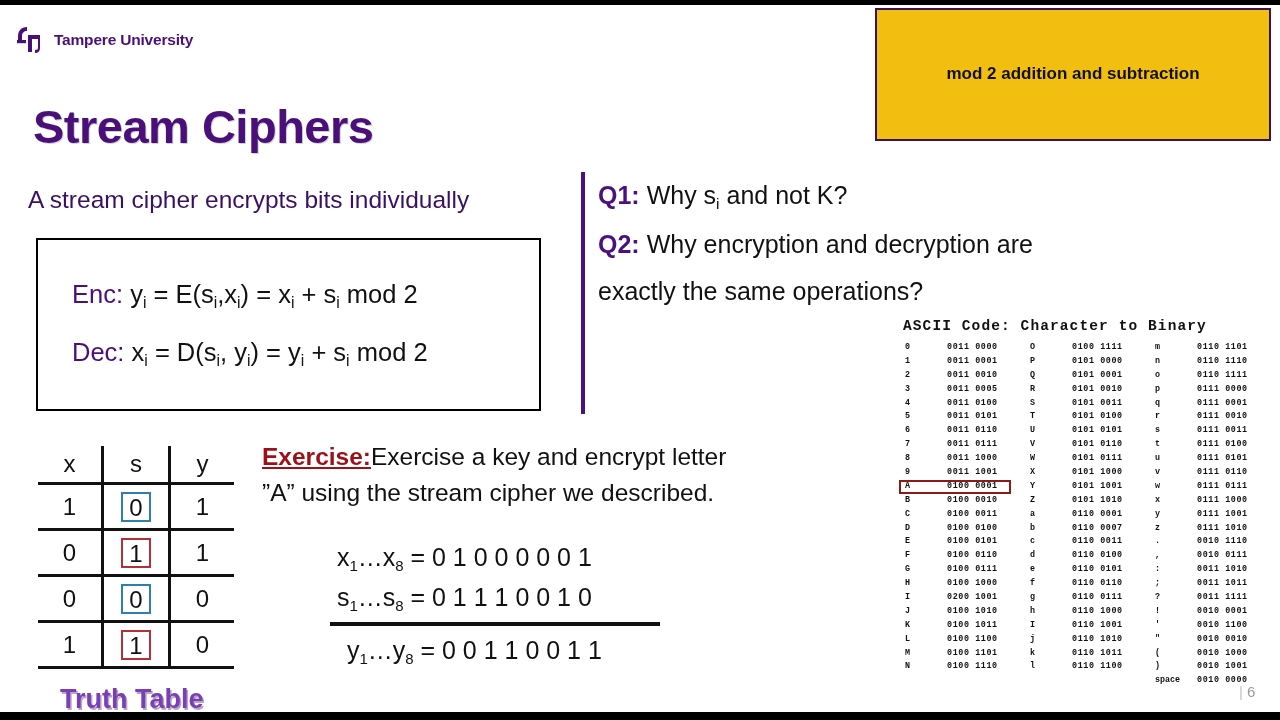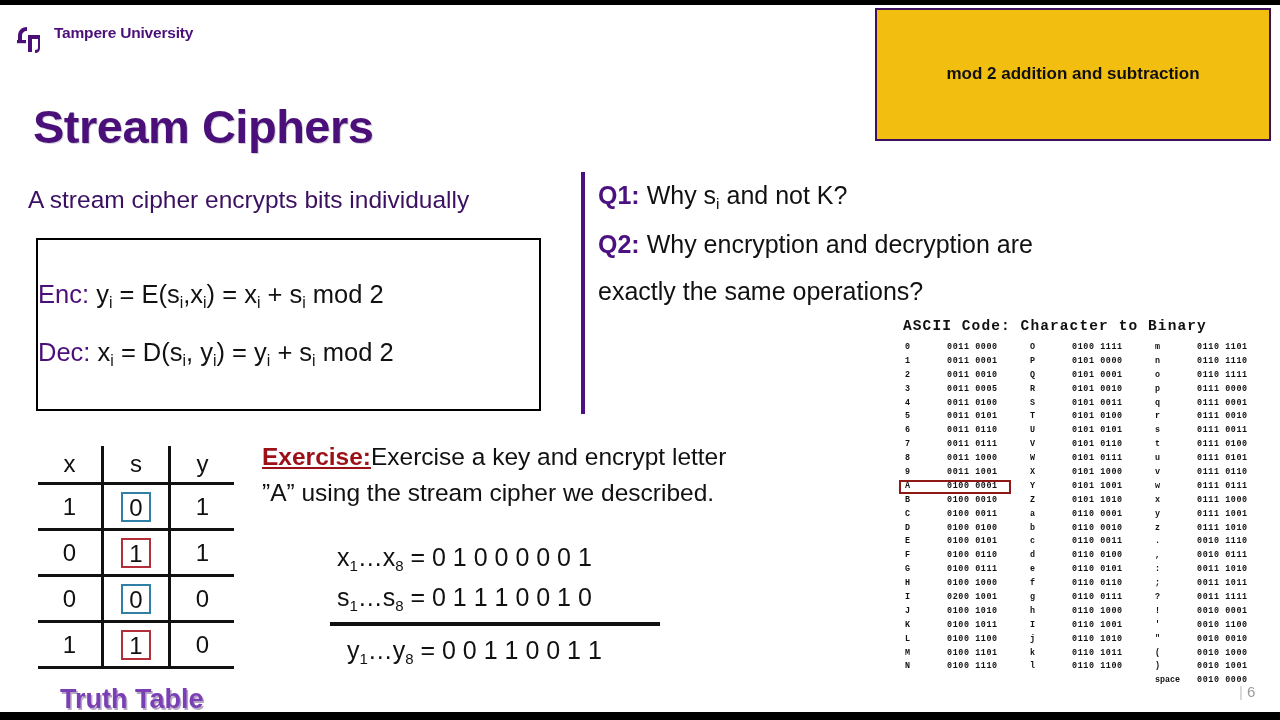--- a/index.html
+++ b/index.html
@@ -9,21 +9,21 @@
     font-family:"Liberation Sans", sans-serif;
     position:relative;
   }
   #slide{position:absolute;inset:0;background:#fff;}
 
   
   .bar-top{position:absolute;left:0;top:0;width:1280px;height:5px;background:#000;}
   .bar-bottom{position:absolute;left:0;top:712px;width:1280px;height:8px;background:#000;}
 
   
-  .logo{position:absolute;left:14px;top:24px;display:flex;gap:6px;}
+  .logo{position:absolute;left:14px;top:24px;display:flex;align-items:center;gap:6px;}
   .logo svg{display:block;}
   .logo-text{color:#4B0F7A;font-size:15.5px;font-weight:600;letter-spacing:-0.2px;
              font-family:"Liberation Sans", sans-serif;white-space:nowrap;}
 
   
   .callout{
     position:absolute;left:875px;top:8px;width:396px;height:133px;
     background:#F2BE10;border:2px solid #3B1060;box-sizing:border-box;
     display:flex;flex-direction:column;justify-content:center;align-items:center;
     gap:18px;
@@ -42,21 +42,21 @@
     position:absolute;left:28px;top:186px;
     color:#3B1060;font-size:24.5px;white-space:nowrap;
   }
 
   
   .formula-box{
     position:absolute;left:36px;top:238px;width:505px;height:173px;
     border:2.5px solid #000;box-sizing:border-box;background:#fff;
     display:flex;flex-direction:column;justify-content:center;gap:26px;
   }
-  .formula{font-size:25.5px;color:#111;white-space:nowrap;}
+  .formula{font-size:25.5px;color:#111;padding-left:34px;white-space:nowrap;}
   .formula .lbl{color:#4B0F7A;font-weight:500;}
   .formula sub{font-size:0.62em;vertical-align:-0.30em;}
 
   
   .vdiv{position:absolute;left:581px;top:172px;width:4px;height:242px;background:#4B1180;}
 
   
   .q-wrap{position:absolute;left:598px;top:180px;width:560px;}
   .q-line{font-size:25px;color:#111;margin-bottom:16px;line-height:1.25;}
   .q-line .qtag{color:#4B1180;font-weight:bold;}
@@ -373,21 +373,21 @@
           <div class="ascii-row">
             <span class="ascii-ch">Z</span>
             <span class="ascii-bits">0101 1010</span>
           </div>
           <div class="ascii-row">
             <span class="ascii-ch">a</span>
             <span class="ascii-bits">0110 0001</span>
           </div>
           <div class="ascii-row">
             <span class="ascii-ch">b</span>
-            <span class="ascii-bits">0110 0010</span>
+            <span class="ascii-bits">0110 0007</span>
           </div>
           <div class="ascii-row">
             <span class="ascii-ch">c</span>
             <span class="ascii-bits">0110 0011</span>
           </div>
           <div class="ascii-row">
             <span class="ascii-ch">d</span>
             <span class="ascii-bits">0110 0100</span>
           </div>
           <div class="ascii-row">

